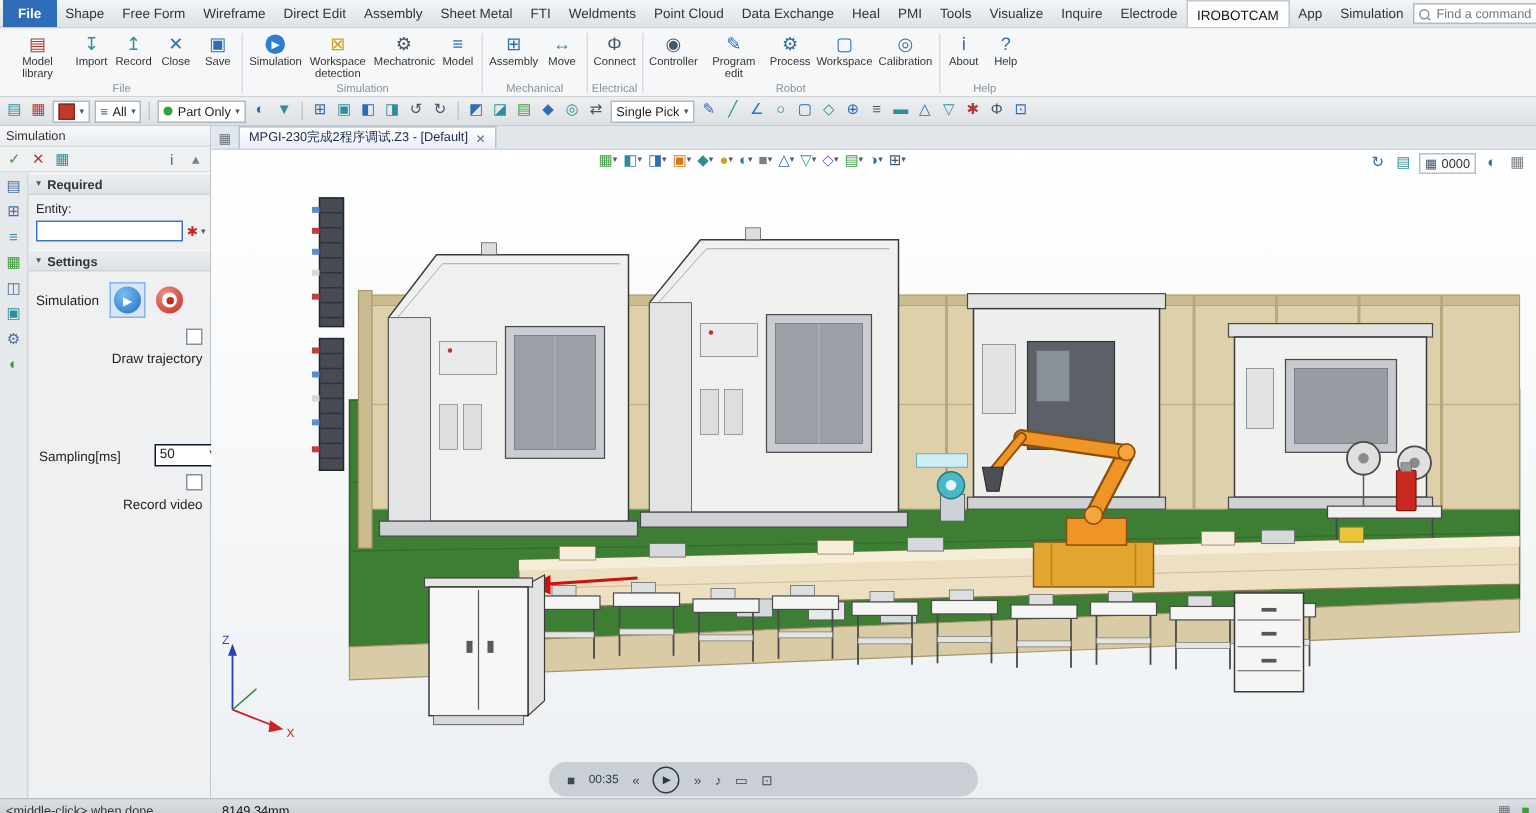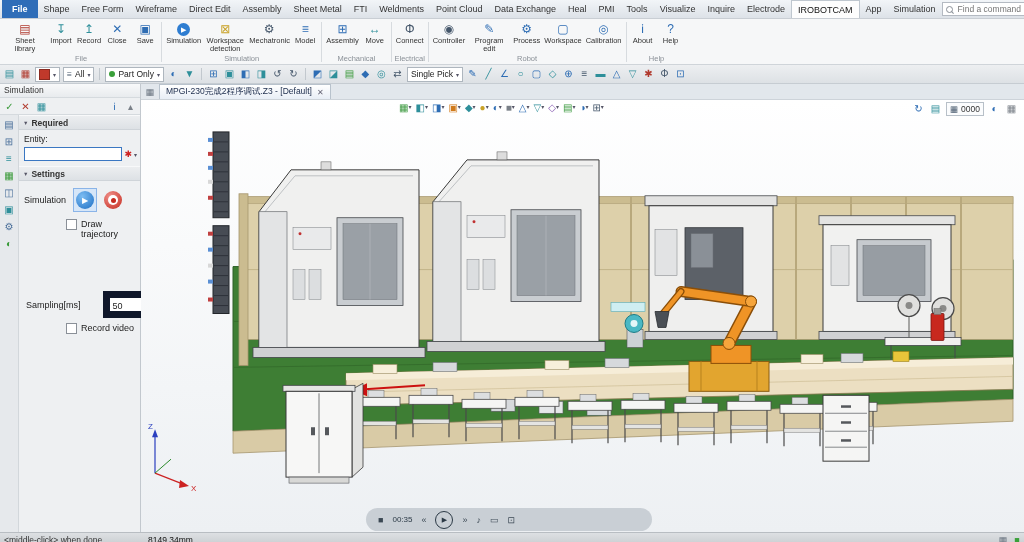--- a/index.html
+++ b/index.html
@@ -71,25 +71,25 @@
   .req-ast{color:#cc2222;font-size:9px;}
   .sim-row{display:flex;align-items:center;gap:7px;padding:7px 5px 4px;}
   .sel{background:#d6e6f8;border:1px solid #8ab4e8;padding:2px;display:flex;}
   .play-btn{width:18px;height:18px;border-radius:50%;display:flex;align-items:center;justify-content:center;
             background:radial-gradient(circle at 35% 30%,#7cbcf2,#1e6fc4);color:#fff;font-size:8px;}
   .rec-btn{width:18px;height:18px;border-radius:50%;display:flex;align-items:center;justify-content:center;
            background:radial-gradient(circle at 35% 30%,#f0908a,#c42a1e);}
   .rec-ring{width:10px;height:10px;border-radius:50%;background:#fff;display:flex;align-items:center;
             justify-content:center;}
   .rec-dot{width:5px;height:5px;border-radius:50%;background:#c42a1e;}
-  .chk-row{display:flex;align-items:flex-start;gap:4px;padding:3px 5px 3px 47px;}
+  .chk-row{display:flex;align-items:flex-end;gap:4px;padding:3px 5px 3px 47px;flex-direction:column;}
   .chk{width:9px;height:9px;background:#fff;border:1px solid #8a9098;flex:none;}
   .samp-row{display:flex;align-items:center;gap:22px;padding:5px 5px 2px 7px;margin-top:44px;}
-  .combo{display:flex;align-items:flex-end;justify-content:space-between;background:#fff;
-         border:7px solid #0f172a;height:13px;padding:0 3px;min-width:36px;}
+  .combo{display:flex;align-items:flex-start;justify-content:space-between;background:#fff;
+         border:1px solid #0f172a;height:13px;padding:0 3px;min-width:36px;}
   
   .viewport{flex:1;display:flex;flex-direction:column;position:relative;background:#fff;min-width:0;}
   .doc-tabs{height:15px;background:#e2e7ec;border-bottom:1px solid #cdd3d9;display:flex;
             align-items:flex-end;padding-left:3px;gap:3px;flex:none;}
   .doc-bar-ic{font-size:9px;color:#6a7480;width:12px;text-align:center;align-self:center;}
   .doc-tab{height:14px;display:flex;align-items:center;gap:5px;background:linear-gradient(#fff,#e8eef6);
            border:1px solid #b8c2cc;border-bottom:none;padding:0 6px;font-size:8.5px;color:#1a2a4a;}
   .doc-close{color:#667;font-size:8px;}
   .canvas{flex:1;position:relative;background:linear-gradient(#ffffff,#edf0f3);overflow:hidden;}
   .hints{position:absolute;left:11px;top:4px;font-size:8.5px;color:#3a3f46;line-height:10px;z-index:3;}
@@ -148,21 +148,21 @@
       </div>
 
     </div>
   </div>
 
   <div class="ribbon">
     <div class="rgroup">
       <div class="rbuttons">
         <div class="rbtn">
           <span class="ric ic-red">▤</span>
-          <span class="rlabel">Sheet library</span>
+          <span class="rlabel">Model library</span>
           </div>
         <div class="rbtn">
           <span class="ric ic-teal">↧</span>
           <span class="rlabel">Import</span>
           </div>
         <div class="rbtn">
           <span class="ric ic-teal">↥</span>
           <span class="rlabel">Record</span>
           </div>
         <div class="rbtn">

